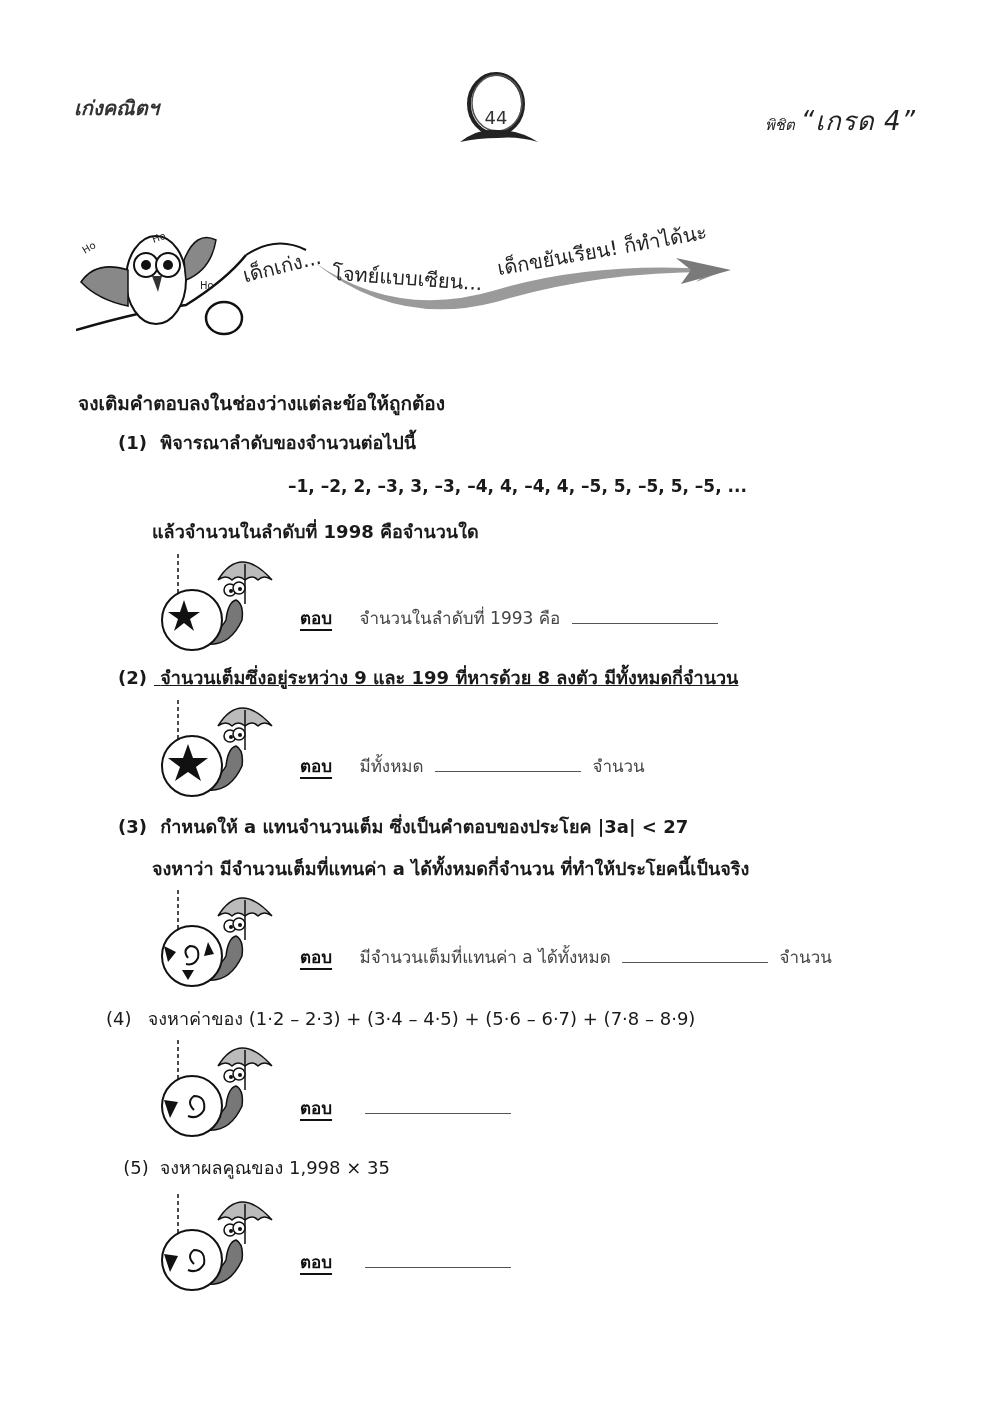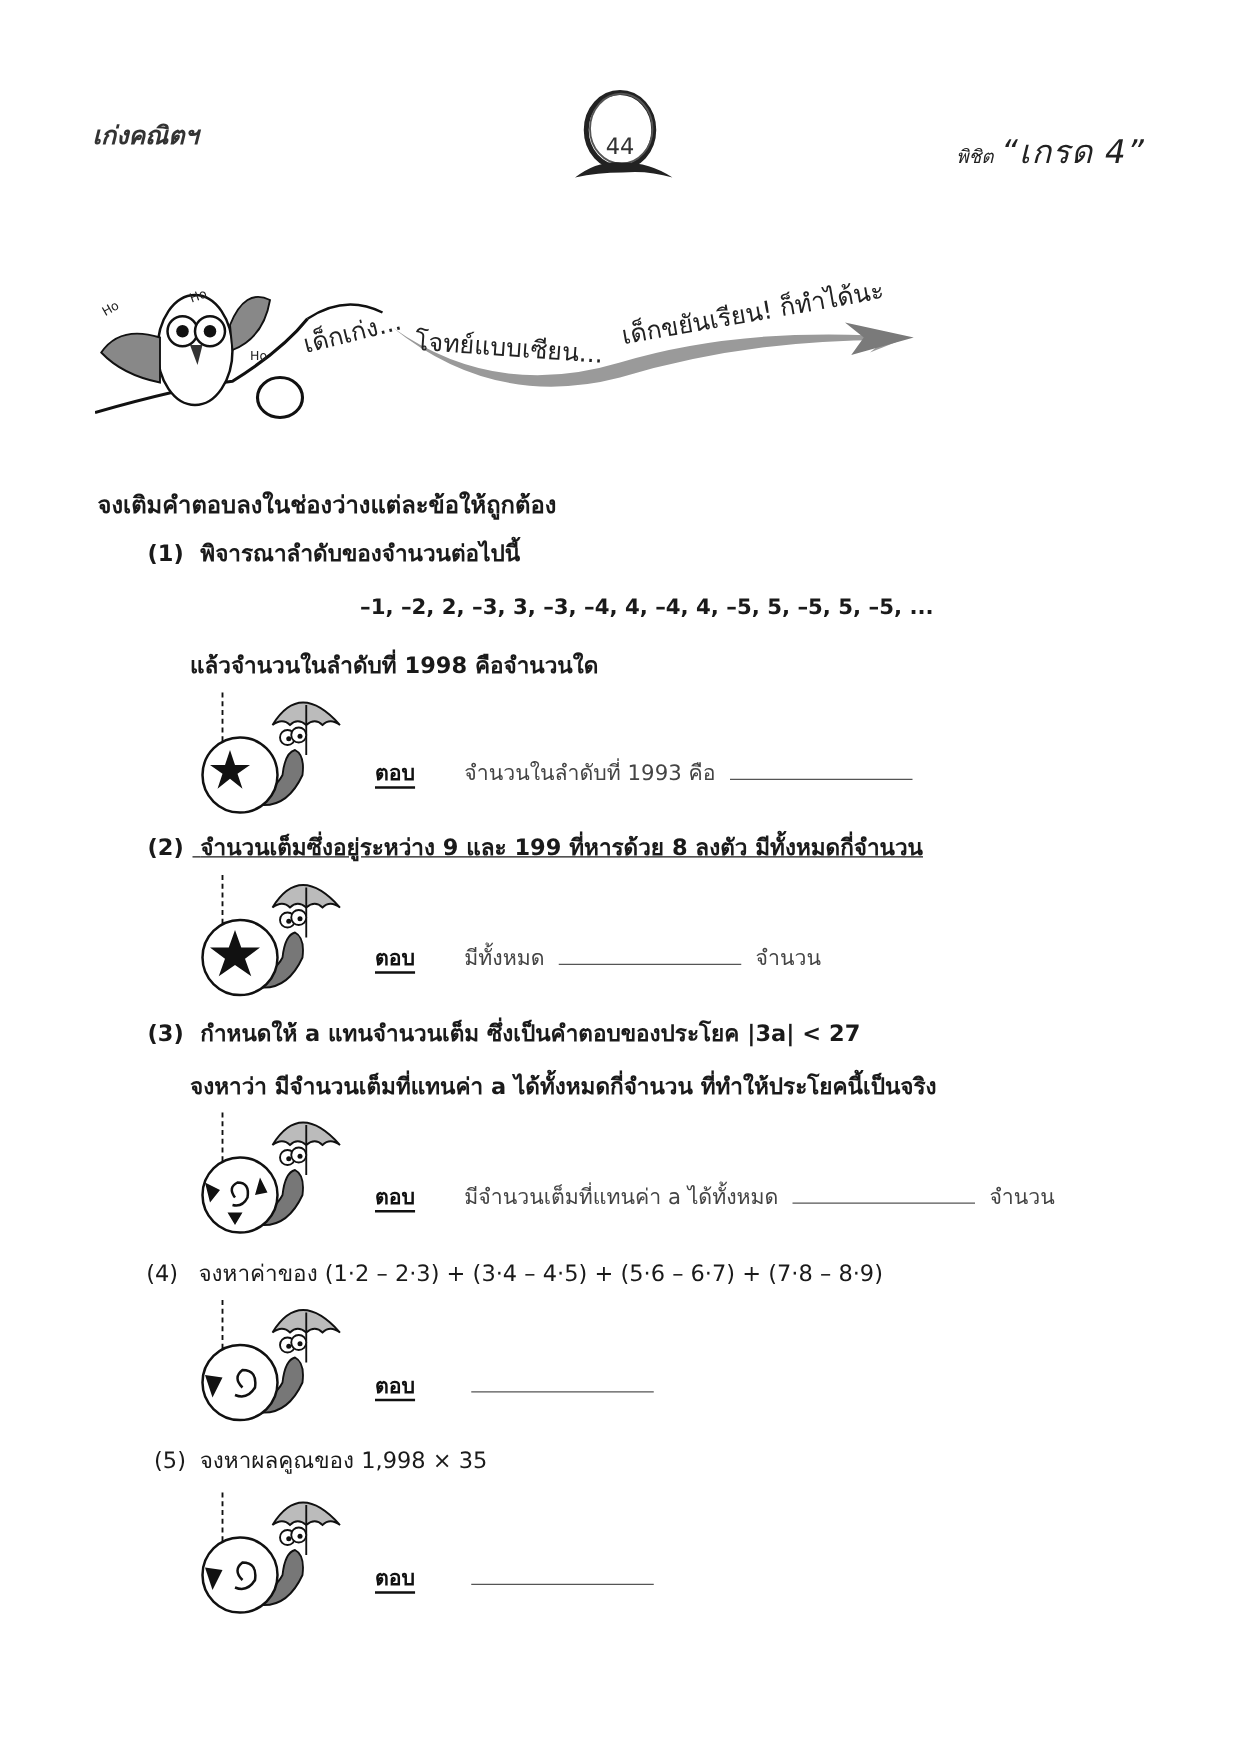--- a/index.html
+++ b/index.html
@@ -12,21 +12,21 @@
   .page-num { left:466px; top:78px; width:60px; height:62px; }
   .page-num svg { position:absolute; left:-8px; top:-6px; }
   .page-num span { position:absolute; left:0; top:18px; width:60px; text-align:center; font-size:18px; color:#333;margin-top:11px; }
   .banner { left:76px; top:210px; width:670px; height:130px; }
   .banner-text { position:absolute; font-size:20px; color:#222; white-space:nowrap; }
   .instruction { left:78px; top:370px; font-size:19px; font-weight:bold;margin-top:18px; }
   .q-line { font-size:18px; font-weight:bold; white-space:nowrap; }
   .q-num { display:inline-block; width:36px; }
   .seq { left:288px; top:476px; font-size:17px; font-weight:bold; }
   .ans-row { position:absolute; left:300px; font-size:17px; white-space:nowrap; color:#444; }
-  .ans-label { font-weight:bold; color:#111; text-decoration:underline; text-underline-offset:5px; text-decoration-thickness:2px; margin-right:34px; }
+  .ans-label { font-weight:bold; color:#111; text-decoration:underline; text-underline-offset:5px; text-decoration-thickness:2px; margin-right:22px; }
   .blank { display:inline-block; width:146px; border-bottom:1.5px solid #555; height:18px; vertical-align:baseline; margin:0 6px; }
   .snail { position:absolute; left:148px; width:130px; height:120px; }
 </style>
 </head>
 <body>
 
 <div class="abs hdr-left">เก่งคณิตฯ</div>
 
 <div class="abs page-num">
   <svg width="80" height="76" viewBox="0 0 80 76">
@@ -143,21 +143,21 @@
     <circle cx="92" cy="49" r="2" fill="#111"></circle>
   </svg>
 </div>
 <div class="ans-row" style="top:943px;">
   <span class="ans-label">ตอบ</span>
   <span>มีจำนวนเต็มที่แทนค่า a ได้ทั้งหมด</span>
   <span class="blank"></span>
   <span>จำนวน</span>
 </div>
 
-<div class="abs q-line" style="left:117px;top:1004px;font-weight:normal;">
+<div class="abs q-line" style="left:106px;top:1004px;font-weight:normal;">
   <span class="q-num">(4)</span>
   <span>จงหาค่าของ (1·2 – 2·3) + (3·4 – 4·5) + (5·6 – 6·7) + (7·8 – 8·9)</span>
 </div>
 <div class="snail" style="top:1026px;">
   <svg width="130" height="120" viewBox="0 0 130 120">
     <line x1="30" y1="14" x2="30" y2="56" stroke="#111" stroke-width="1.5" stroke-dasharray="4,3"></line>
     <path d="M70 40 Q92 4 124 40 Q116 34 110 40 Q104 34 97 40 Q90 34 84 40 Q78 34 70 40Z" fill="#bbb" stroke="#111" stroke-width="1.5"></path>
     <line x1="97" y1="24" x2="97" y2="64" stroke="#111" stroke-width="1.5"></line>
     <path d="M60 104 Q82 106 94 80 Q96 64 88 60 Q80 62 78 80 Q70 96 40 100Z" fill="#777" stroke="#111" stroke-width="1.5"></path>
     <circle cx="44" cy="80" r="30" fill="#fff" stroke="#111" stroke-width="2"></circle>

